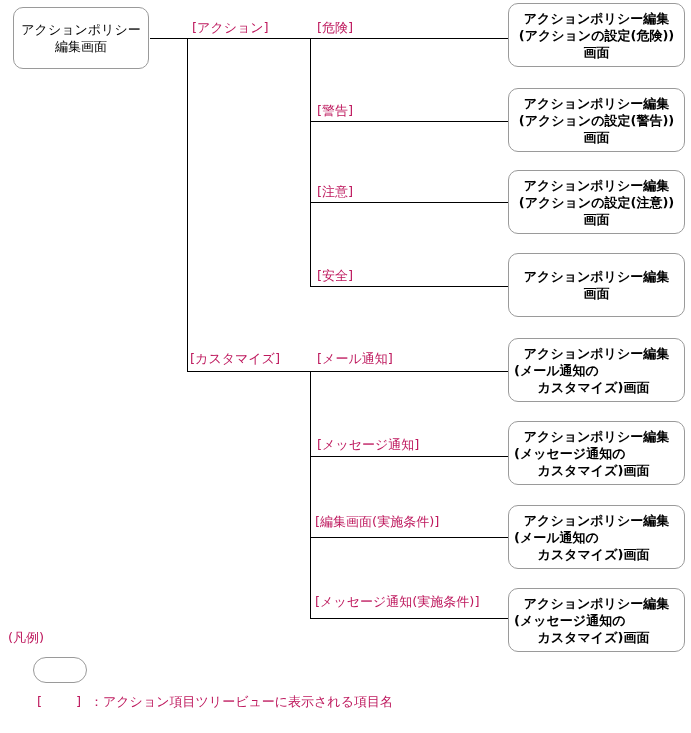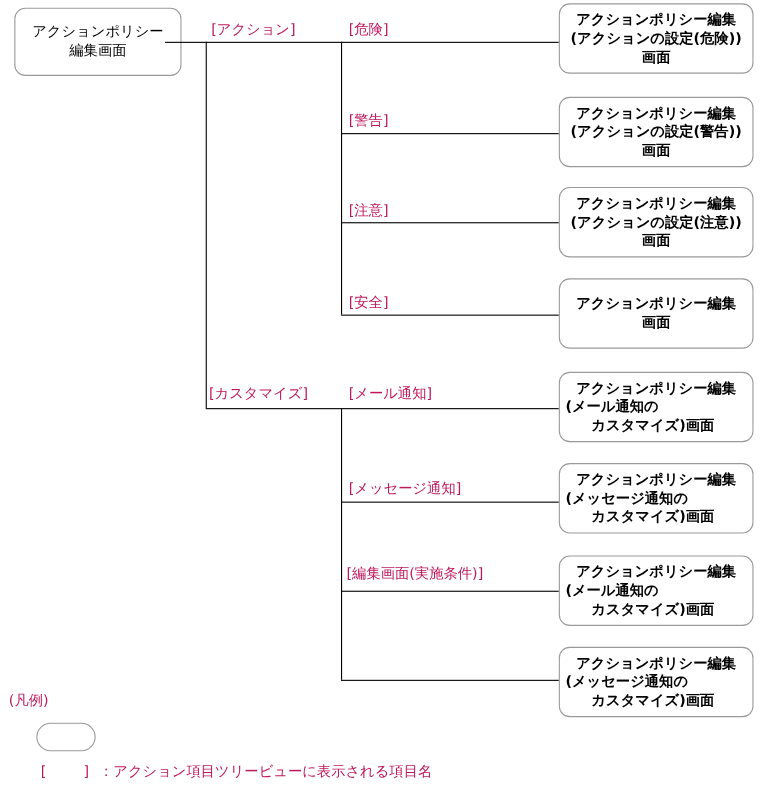--- a/index.html
+++ b/index.html
@@ -13,21 +13,21 @@
   .vl { position:absolute; width:1px;  background:#000000; }
   .lbl {
     position:absolute; white-space:nowrap;
     font-size:13px; line-height:15px; color:#be185d;
   }
   .rbox {
     position:absolute; background:#ffffff;
     border:1px solid #9a9a9a; border-radius:10px;
   }
   .root {
-    left:13px; top:7px; width:152px; height:62px;
+    left:13px; top:7px; width:136px; height:62px;
     display:flex; flex-direction:column; justify-content:center;
     text-align:center; line-height:17px;
   }
   .leaf {
     left:508px; width:177px; height:64px;
     display:flex; flex-direction:column; justify-content:center;
     line-height:17px;
     font-weight:bold;
   }
   .leaf .c { text-align:center; }
@@ -63,20 +63,21 @@
   <div class="lbl" style="left:192px;top:20px">[アクション]</div>
   <div class="lbl" style="left:190px;top:351px">[カスタマイズ]</div>
 
   <div class="lbl" style="left:317px;top:20px">[危険]</div>
   <div class="lbl" style="left:317px;top:103px">[警告]</div>
   <div class="lbl" style="left:317px;top:184px">[注意]</div>
   <div class="lbl" style="left:317px;top:268px">[安全]</div>
   <div class="lbl" style="left:317px;top:351px">[メール通知]</div>
   <div class="lbl" style="left:317px;top:437px">[メッセージ通知]</div>
   <div class="lbl" style="left:315px;top:514px">[編集画面(実施条件)]</div>
+  <div class="lbl" style="left:315px;top:594px">[メッセージ通知(実施条件)]</div>
 
   <div class="rbox leaf" style="top:3px">
     <div class="c">アクションポリシー編集</div>
     <div class="c">(アクションの設定(危険))</div>
     <div class="c">画面</div>
   </div>
   <div class="rbox leaf" style="top:88px">
     <div class="c">アクションポリシー編集</div>
     <div class="c">(アクションの設定(警告))</div>
     <div class="c">画面</div>

